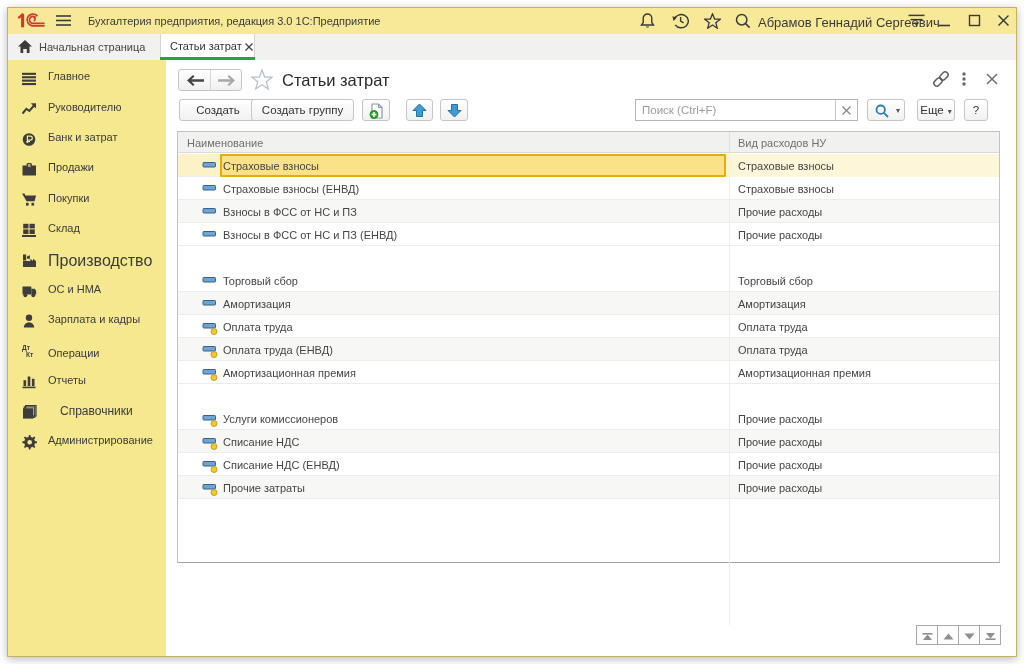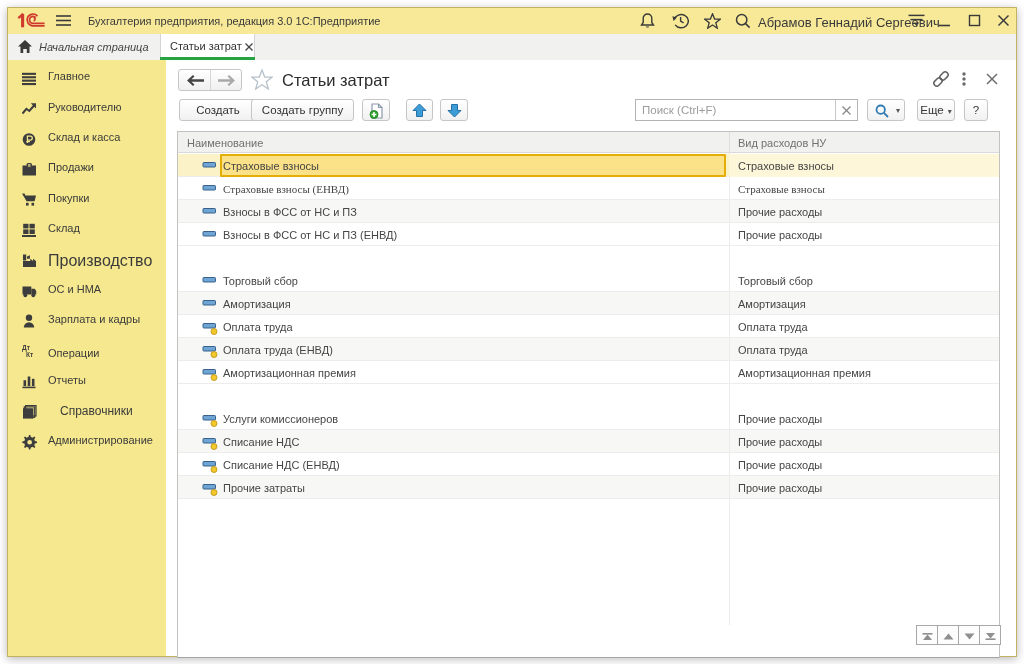--- a/index.html
+++ b/index.html
@@ -10,39 +10,39 @@
 .titlebar { left:8px; top:8px; width:1008px; height:26px; background:#f7e998; }
 .tabbar { left:8px; top:34px; width:1008px; height:26px; background:#f1f1ef; }
 .sidebar { left:8px; top:60px; width:158px; height:596px; background:#f5e88e; }
 .content { left:166px; top:60px; width:850px; height:596px; background:#fff; }
 
 
 .tb-title { left:88px; top:15px; font-size:11px; color:#3a3a3a; white-space:nowrap; }
 .user-name { font-size:13px; color:#3a3a3a; white-space:nowrap; }
 
 
-.tab-home { left:8px; top:34px; height:40px; line-height:26px; font-size:11px; color:#454545; white-space:nowrap;font-style:italic; }
+.tab-home { left:8px; top:34px; height:40px; line-height:26px; font-size:11px; color:#454545; white-space:nowrap; }
 .tab-active { left:160px; top:34px; width:95px; height:26px; background:#fff; border-left:1px solid #d4d4d2; border-right:1px solid #d4d4d2; font-size:11px; color:#333; line-height:25px; text-align:left; white-space:nowrap; }
 .tab-green { left:160px; top:57px; width:95px; height:3px; background:#27a343; }
 
 
 .btn { position:absolute; height:22px; background:linear-gradient(#ffffff,#f1f1f1); border:1px solid #c6c6c6; border-radius:3px; font-size:11.5px; color:#333; text-align:center; white-space:nowrap; }
 .nav-group { left:178px; top:69px; width:64px; height:22px; border:1px solid #c6c6c6; border-radius:3px; background:linear-gradient(#ffffff,#f0f0f0); }
 .nav-sep { position:absolute; left:31px; top:0; width:1px; height:20px; background:#d6d6d6; }
 
 
 .page-title { left:282px; top:71px; font-size:16.5px; color:#2b2b2b; }
 
 
 .search-box { left:635px; top:99px; width:223px; height:22px; border:1px solid #b4b4b4; background:#fff; }
 .search-ph { position:absolute; left:6px; top:4px; font-size:11.5px; color:#9c9c9c; }
 .search-x { position:absolute; right:0; top:0; width:22px; height:20px; border-left:1px solid #c6c6c6; text-align:center; }
 
 
-.tbl { left:177px; top:131px; width:823px; height:527px; border:1px solid #c2c2c2; border-bottom-color:#a5a5a5; background:#fff; }
+.tbl { left:177px; top:131px; width:823px; height:432px; border:1px solid #c2c2c2; border-bottom-color:#a5a5a5; background:#fff; }
 .thead { position:absolute; left:0; top:0; width:821px; height:21px; background:#f1f1ef; border-bottom:1px solid #d9d9d9; }
 .th1 { position:absolute; left:9px; top:5px; font-size:11px; color:#707070; }
 .th2 { position:absolute; left:560px; top:5px; font-size:11px; color:#707070; }
 .col-div-a { position:absolute; left:551px; top:0; width:1px; height:22px; background:#dedede; z-index:5; }
 .col-div-b { position:absolute; left:551px; top:45px; width:1px; height:448px; background:#ececec; z-index:5; }
 .trow { position:absolute; left:0; width:821px; height:23px; border-bottom:1px solid #ededed; }
 .trow .c1 { position:absolute; left:45px; top:6px; font-size:11px; color:#454545; white-space:nowrap; }
 .trow .c2 { position:absolute; left:560px; top:6px; font-size:11px; color:#454545; white-space:nowrap; }
 .trow .ric { position:absolute; left:24px; top:6px; width:16px; height:14px; }
 .row-odd { background:#f7f7f6; }
@@ -147,21 +147,21 @@
       <path d="M8.8 1.2 L14 1.2 L14 6.4 Z" fill="#3d3d3d"></path>
     </g>
   </svg>
 <div class="abs" style="left:48px; top:101px; font-size:11px; color:#3b3b3b; white-space:nowrap;">Руководителю</div>
 <svg class="abs" style="left:22px; top:132px;" width="15" height="15" viewBox="0 0 15 15">
     <g>
       <circle cx="7" cy="7.5" r="6.3" fill="#3d3d3d"></circle>
       <path d="M5.4 11 L5.4 4 L8.3 4 a2 2 0 0 1 0 4 L5.4 8 M4.3 9.7 L8 9.7" stroke="#f5e88e" stroke-width="1.25" fill="none"></path>
     </g>
   </svg>
-<div class="abs" style="left:48px; top:131px; font-size:11px; color:#3b3b3b; white-space:nowrap;">Склад и касса</div>
+<div class="abs" style="left:48px; top:131px; font-size:11px; color:#3b3b3b; white-space:nowrap;">Банк и затрат</div>
 <svg class="abs" style="left:22px; top:162px;" width="15" height="15" viewBox="0 0 15 15">
     <g fill="#3d3d3d">
       <path d="M0.5 3.5 L14 3.5 L14 13.5 L0.5 13.5 Z M4.6 3.5 L4.6 1.8 L6 0.9 L8.5 0.9 L9.9 1.8 L9.9 3.5 L8.4 3.5 L8.4 2.2 L6.1 2.2 L6.1 3.5 Z" fill-rule="evenodd"></path>
       <rect x="5.8" y="3.5" width="2.9" height="1.6" fill="#f6e890" opacity="0.55"></rect>
     </g>
   </svg>
 <div class="abs" style="left:48px; top:161px; font-size:11px; color:#3b3b3b; white-space:nowrap;">Продажи</div>
 <svg class="abs" style="left:22px; top:193px;" width="15" height="15" viewBox="0 0 15 15">
     <g fill="#3d3d3d">
       <path d="M0.3 0.8 L2.6 0.8 L3.1 2.6 L14 2.6 L12.6 8.3 L4.5 8.3 Z"></path>
@@ -318,21 +318,21 @@
   </div>
   <div class="trow row-sel" style="top:22px;">
       <div class="sel-cell"></div>
       <div class="sel-c2"></div>
       <svg class="ric" viewBox="0 0 16 14" width="16" height="14">
         <rect x="1" y="2.5" width="12.5" height="4.5" rx="0.8" fill="#6fa5d4" stroke="#39618a" stroke-width="1"></rect>
       </svg>
       <div class="c1" style="z-index:3;">Страховые взносы</div>
       <div class="c2">Страховые взносы</div>
     </div>
-  <div class="trow" style="top:45px;font-family:Liberation Serif, serif;">
+  <div class="trow" style="top:45px;">
       <svg class="ric" viewBox="0 0 16 14" width="16" height="14">
         <rect x="1" y="2.5" width="12.5" height="4.5" rx="0.8" fill="#6fa5d4" stroke="#39618a" stroke-width="1"></rect>
       </svg>
       <div class="c1">Страховые взносы (ЕНВД)</div>
       <div class="c2">Страховые взносы</div>
     </div>
   <div class="trow row-odd" style="top:68px;">
       <svg class="ric" viewBox="0 0 16 14" width="16" height="14">
         <rect x="1" y="2.5" width="12.5" height="4.5" rx="0.8" fill="#6fa5d4" stroke="#39618a" stroke-width="1"></rect>
       </svg>

